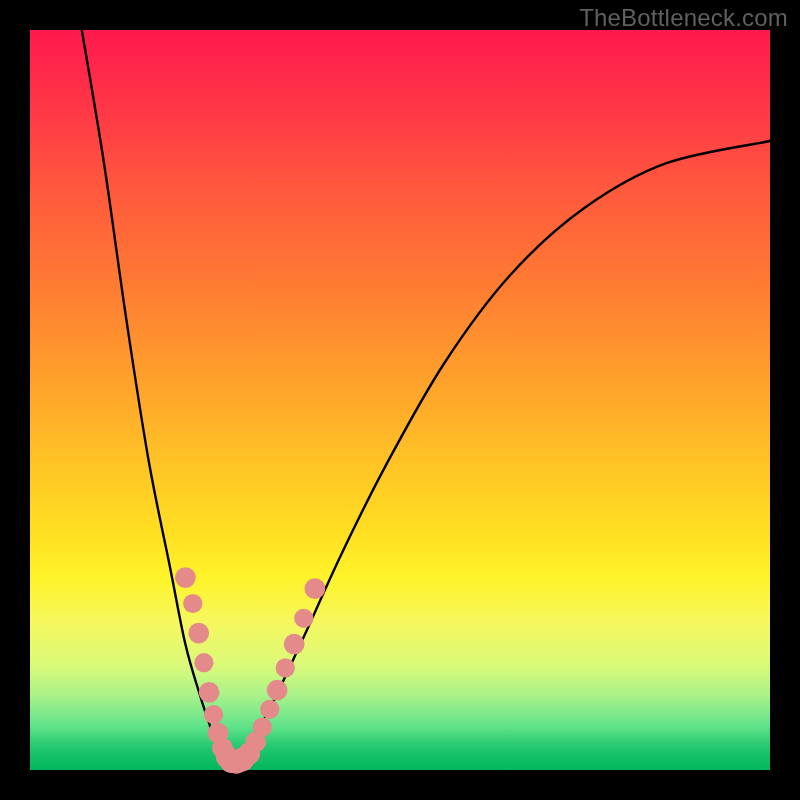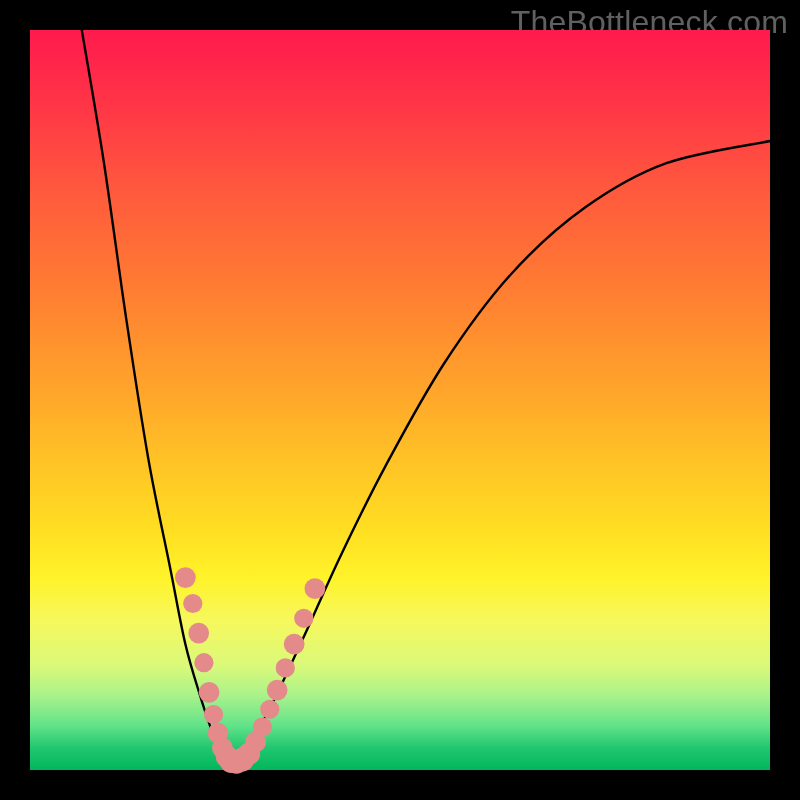--- a/index.html
+++ b/index.html
@@ -42,21 +42,21 @@
       #62e38a 94%,
       #21c76f 97%,
       #00b65c 100%
     );
   }
   .watermark {
     position: absolute;
     top: 4px;
     right: 12px;
     color: #606060;
-    font-size: 32px;
+    font-size: 24px;
     font-weight: 500;
     letter-spacing: 0.2px;
     user-select: none;
     text-align: center;
   }
   svg.curves {
     position: absolute;
     left: 0;
     top: 0;
     width: 740px;

